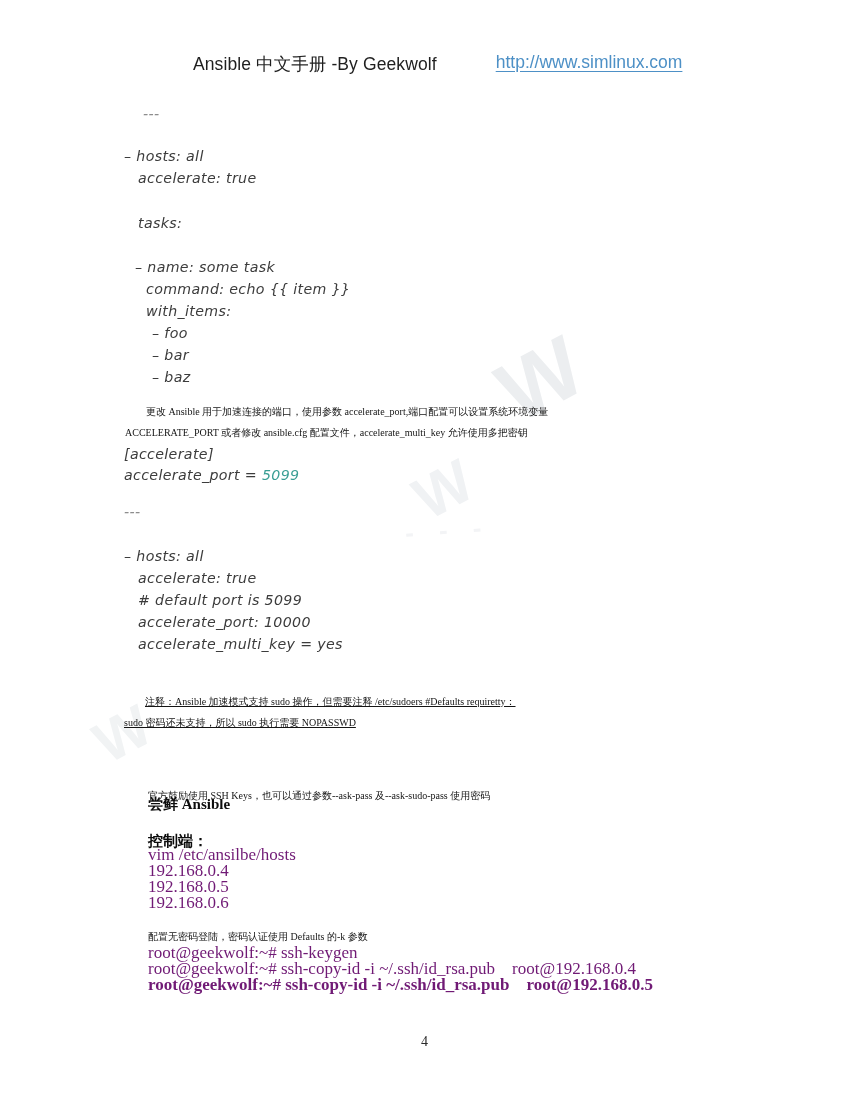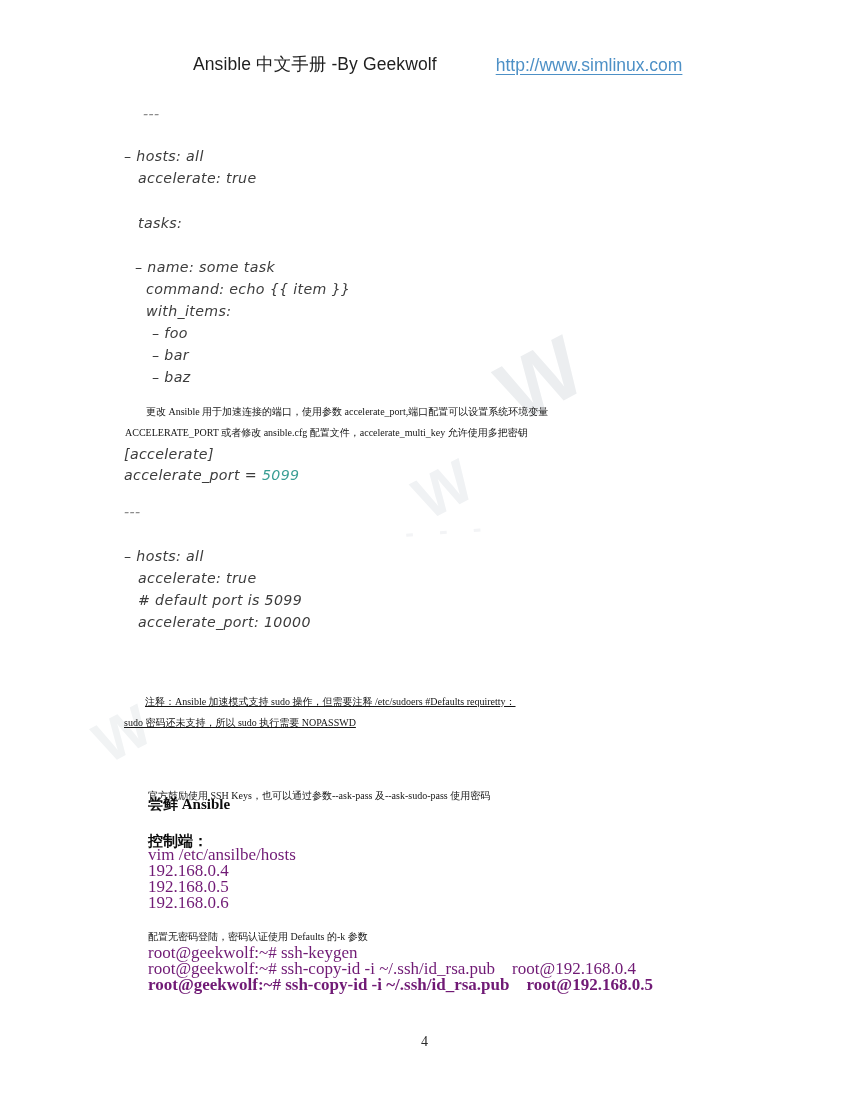--- a/index.html
+++ b/index.html
@@ -68,21 +68,21 @@
 
   
   .header {
     position: absolute;
     left: 0; top: 52px;
     width: 849px;
     z-index: 3;
   }
   .header-inner {
     display: flex;
-    align-items: flex-end;
+    align-items: flex-start;
     padding-left: 193px;
   }
   .header-title {
     font-family: "Liberation Sans", sans-serif;
     font-size: 17.5px;
     color: #1f1f1f;
     letter-spacing: 0.1px;
     white-space: nowrap;
   }
   .header-link {
@@ -205,20 +205,21 @@
 
     <div class="abs code-hand" style="left:124px; top:443px;">[accelerate]</div>
     <div class="abs code-hand" style="left:124px; top:464px;"><span>accelerate_port = </span><span class="tealnum">5099</span></div>
 
     <div class="abs code-hand dim" style="left:124px; top:501px;">---</div>
 
     <div class="abs code-hand" style="left:124px; top:545px;">– hosts: all</div>
     <div class="abs code-hand" style="left:138px; top:567px;">accelerate: true</div>
     <div class="abs code-hand" style="left:138px; top:589px;"># default port is 5099</div>
     <div class="abs code-hand" style="left:138px; top:611px;">accelerate_port: 10000</div>
+    <div class="abs code-hand" style="left:138px; top:633px;">accelerate_multi_key = yes</div>
 
     <div class="abs para" style="left:124px; top:692px; width:610px; white-space:normal;text-decoration:underline;">
       <span style="padding-left:2.1em;">注释：Ansible 加速模式支持 sudo 操作，但需要注释 /etc/sudoers   #Defaults       requiretty：</span><br>
       <span>sudo 密码还未支持，所以 sudo 执行需要 NOPASSWD</span>
     </div>
 
     <div class="abs para" style="left:148px; top:786px; white-space:pre;text-align:right;">官方鼓励使用 SSH Keys，也可以通过参数--ask-pass 及--ask-sudo-pass 使用密码</div>
 
     <div class="abs heading" style="left:148px; top:795px;">尝鲜 Ansible</div>
 

